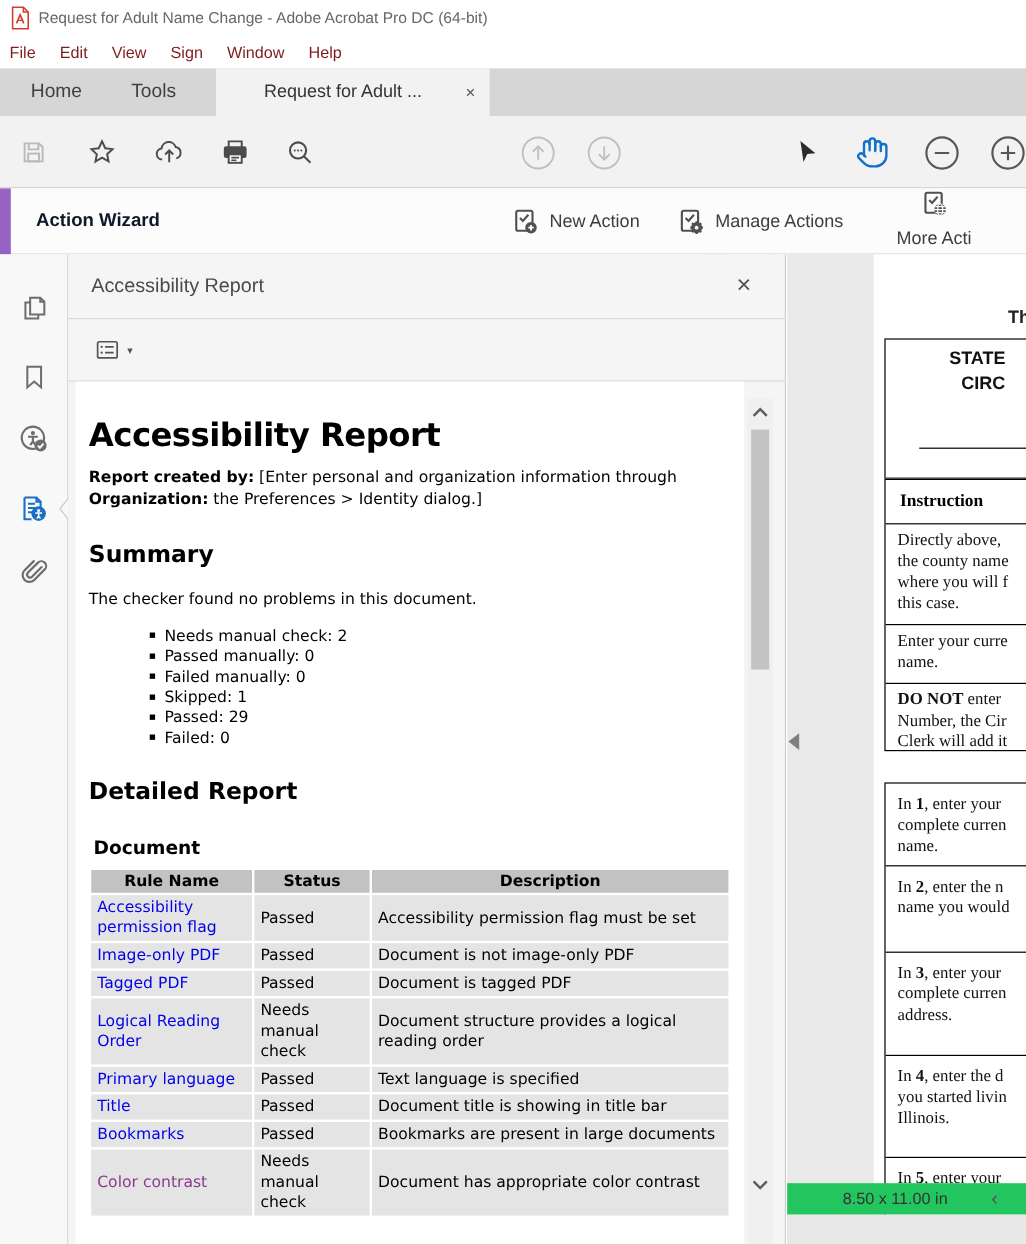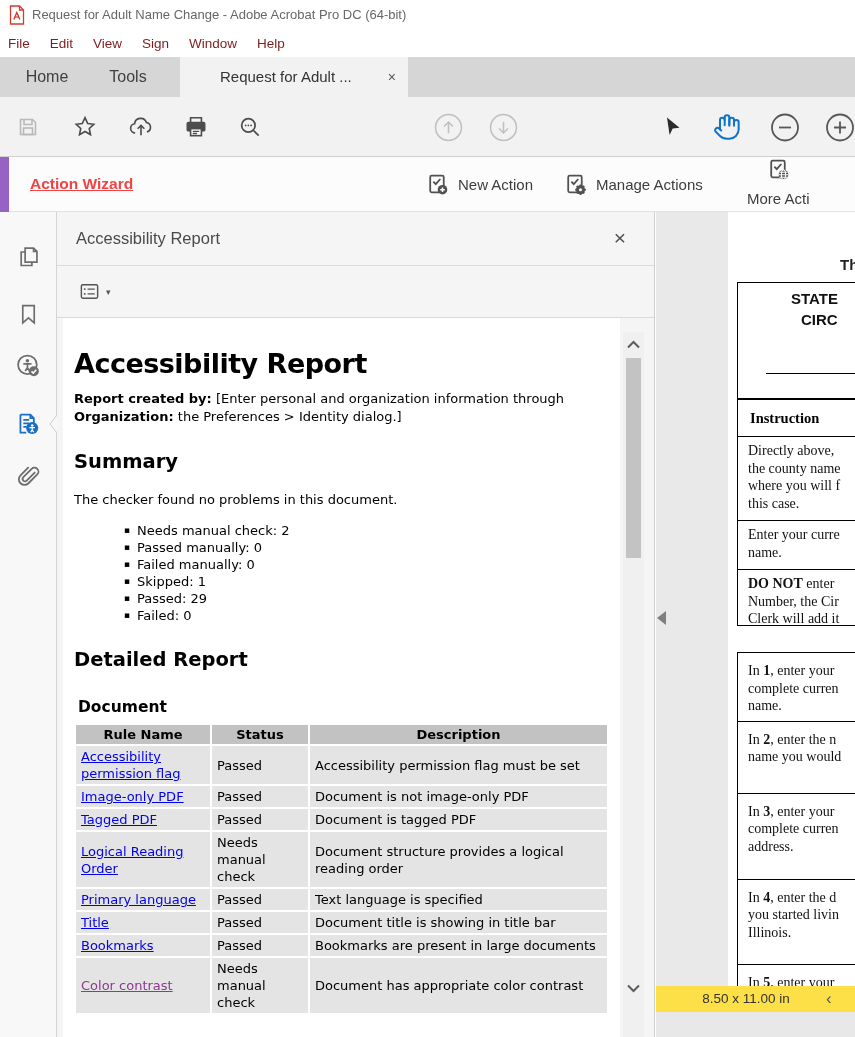--- a/index.html
+++ b/index.html
@@ -30,21 +30,21 @@
   .toolbar { position:absolute; left:0; top:97px; width:855px; height:60px; background:#f2f2f2; border-bottom:1px solid #cfcfcf; }
   .tbtn { position:absolute; top:15px; width:30px; height:30px; display:flex; align-items:center; justify-content:center; }
   .page-input { position:absolute; left:543px; top:113px; width:38px; height:24px; border:none; border-bottom:1px solid #999;
                 background:transparent; text-align:center; font-size:14px; color:#333; font-family:"Liberation Sans",sans-serif; }
   .page-total { position:absolute; left:588px; top:112px; font-size:14px; color:#333; }
   .tb-sep { position:absolute; left:640px; top:108px; width:1px; height:40px; background:#c9c9c9; }
 
   
   .wizardbar { position:absolute; left:0; top:157px; width:855px; height:55px; background:#fcfcfc; border-bottom:1px solid #e2e2e2; }
   .wizard-stripe { position:absolute; left:0; top:0; width:9px; height:55px; background:#9663c4; }
-  .wizard-title { position:absolute; left:30px; top:0; line-height:54px; font-size:15.5px; font-weight:700; color:#ef4444;text-decoration:underline; }
+  .wizard-title { position:absolute; left:30px; top:0; line-height:54px; font-size:15.5px; font-weight:700; color:#0f172a; }
   .wizard-btn { position:absolute; top:0; height:55px; display:flex; align-items:center; gap:8px; font-size:15px; color:#3d3d3d; white-space:nowrap; cursor:default; }
   .wb-new { left:425px; } .wb-manage { left:563px; } .wb-more { left:747px;flex-direction:column; }
 
   
   .main { position:absolute; left:0; top:212px; width:855px; height:825px; }
 
   
   .sidebar { position:absolute; left:0; top:0; width:57px; height:825px; background:#f8f8f8; border-right:1px solid #d4d4d4; }
   .side-icon { position:absolute; left:14px; width:28px; height:28px; display:flex; align-items:center; justify-content:center; cursor:default; }
   .si-pages { top:30px; } .si-bookmarks { top:88px; } .si-acccheck { top:140px; } .si-accreport { top:198px; } .si-clip { top:250px; }
@@ -69,21 +69,21 @@
   .sum-list { margin-top:15px; padding-left:63px; list-style:none; font-size:13px; }
   .sum-list li { position:relative; line-height:17px; }
   .sum-list li::before { content:"▪"; position:absolute; left:-13px; top:0; font-size:9px; }
   .h2-detail { margin-top:22px; }
   .content h3 { margin-top:27px; margin-left:4px; font-size:15.5px; }
 
   table.report { margin-top:7px; border-collapse:separate; border-spacing:2px; background:#fff; }
   table.report th { background:#c2c2c2; font-size:13px; font-weight:bold; padding:2px 4px; text-align:center; }
   table.report td { background:#e4e4e4; font-size:13px; padding:2px 5px; vertical-align:middle; line-height:17px; }
   .col-rule { width:134px; } .col-status { width:96px; } .col-desc { width:297px; }
-  td a { color:#0202e8; text-decoration:underline; cursor:pointer; }
+  td a { color:#0202e8; cursor:pointer; }
   td a.visited { color:#8b3a92; }
 
   
   .scrollbar { position:absolute; left:566px; top:120px; width:21px; height:705px; background:#f0f0f0; }
   .sb-up { position:absolute; left:2px; top:5px; }
   .sb-thumb { position:absolute; left:3px; top:26px; width:15px; height:200px; background:#c3c3c3; }
   .sb-down { position:absolute; left:2px; top:648px; }
 
   
   .docarea { position:absolute; left:656px; top:0; width:199px; height:825px; background:#e9e9e9; }
@@ -101,21 +101,21 @@
   .instr-head { height:37px; border-bottom:1px solid #000; font-weight:bold; font-size:14.5px; padding:10px 0 0 12px; white-space:nowrap; }
   .doc-row { border-bottom:1px solid #000; padding:5px 10px 8px; font-family:"Liberation Serif", serif;
              font-size:14px; line-height:17.5px; white-space:pre-line; color:#111; }
   .box2 .doc-row:last-of-type, .box3 .doc-row:last-of-type { border-bottom:none; }
   .box3 { top:440px; height:371px; }
   .box3 .doc-row { padding:9px 10px 6px; }
   .box3 .doc-row:nth-of-type(1) { min-height:68px; }
   .box3 .doc-row:nth-of-type(2) { min-height:72px; }
   .box3 .doc-row:nth-of-type(3) { min-height:86px; }
   .box3 .doc-row:nth-of-type(4) { min-height:85px; }
-  .size-bar { position:absolute; left:0; right:0; bottom:25px; height:26px; background:#fde047; z-index:5; }
+  .size-bar { position:absolute; left:0; right:0; bottom:25px; height:26px; background:#22c55e; z-index:5; }
   .size-label { position:absolute; left:30px; width:120px; text-align:center; line-height:26px; font-size:13.5px; color:#333; }
   .size-prev { position:absolute; left:170px; line-height:25px; font-size:17px; color:#555; cursor:default; }
   .docarea-bottom-fill { position:absolute; left:0; right:0; bottom:0; height:25px; background:#e8e8e8; z-index:4; }
 </style>
 </head>
 <body>
 
 <div class="app">
 
   <div class="titlebar">

